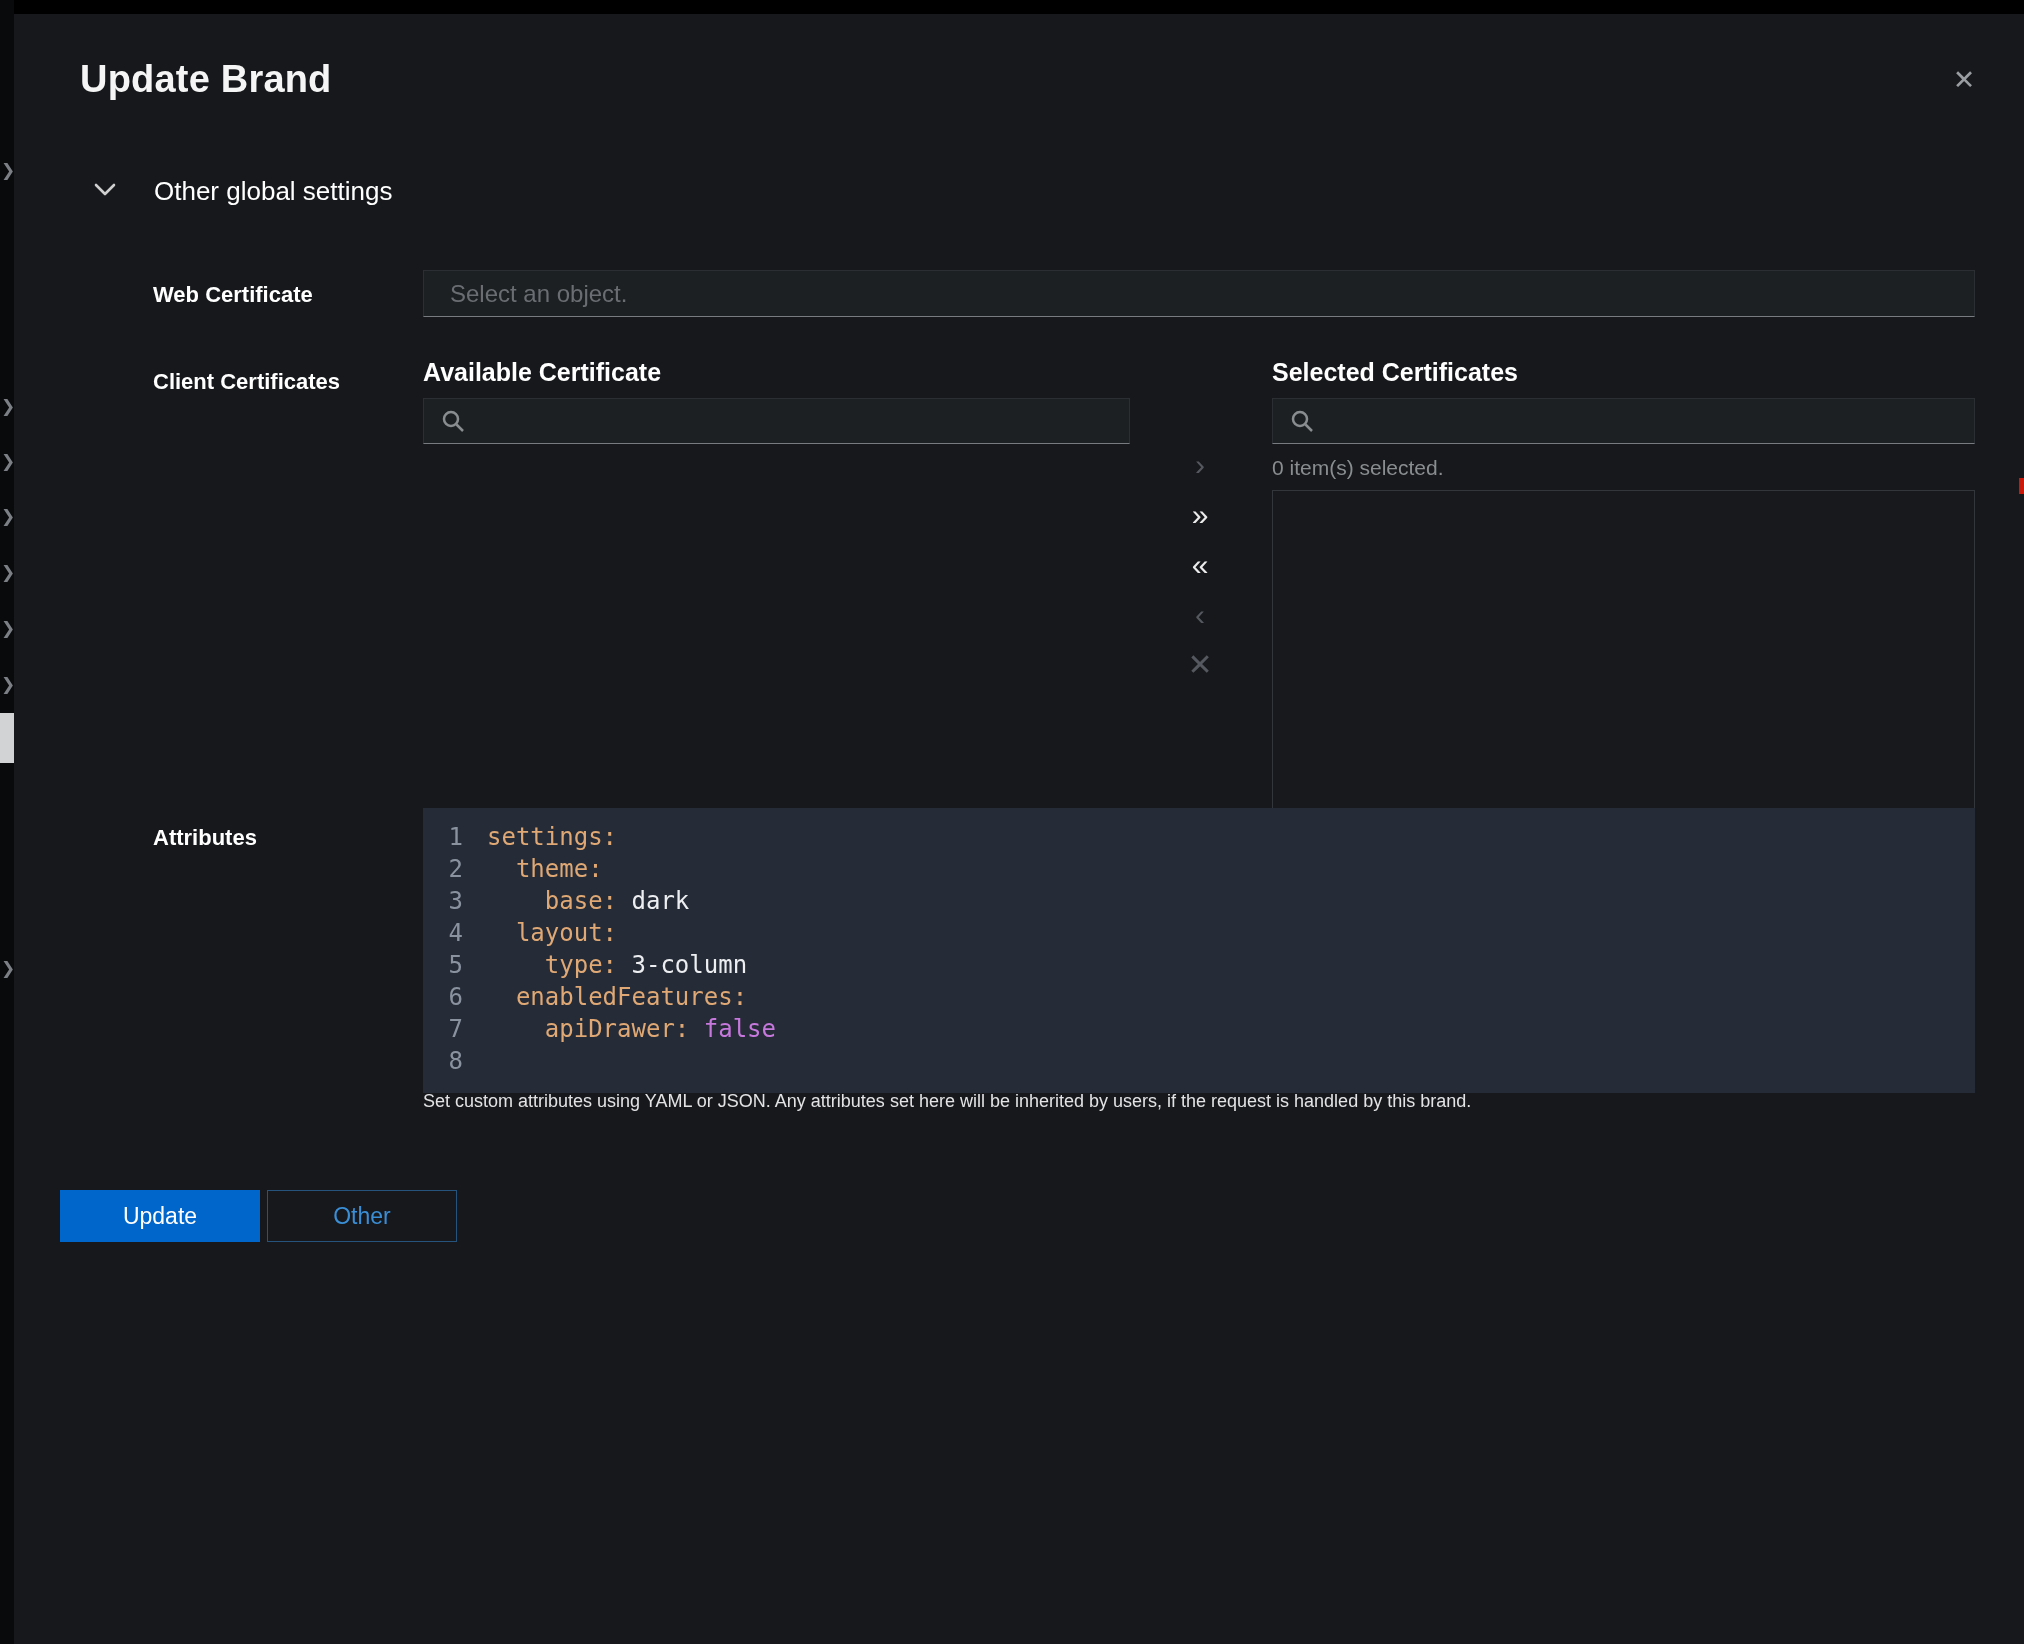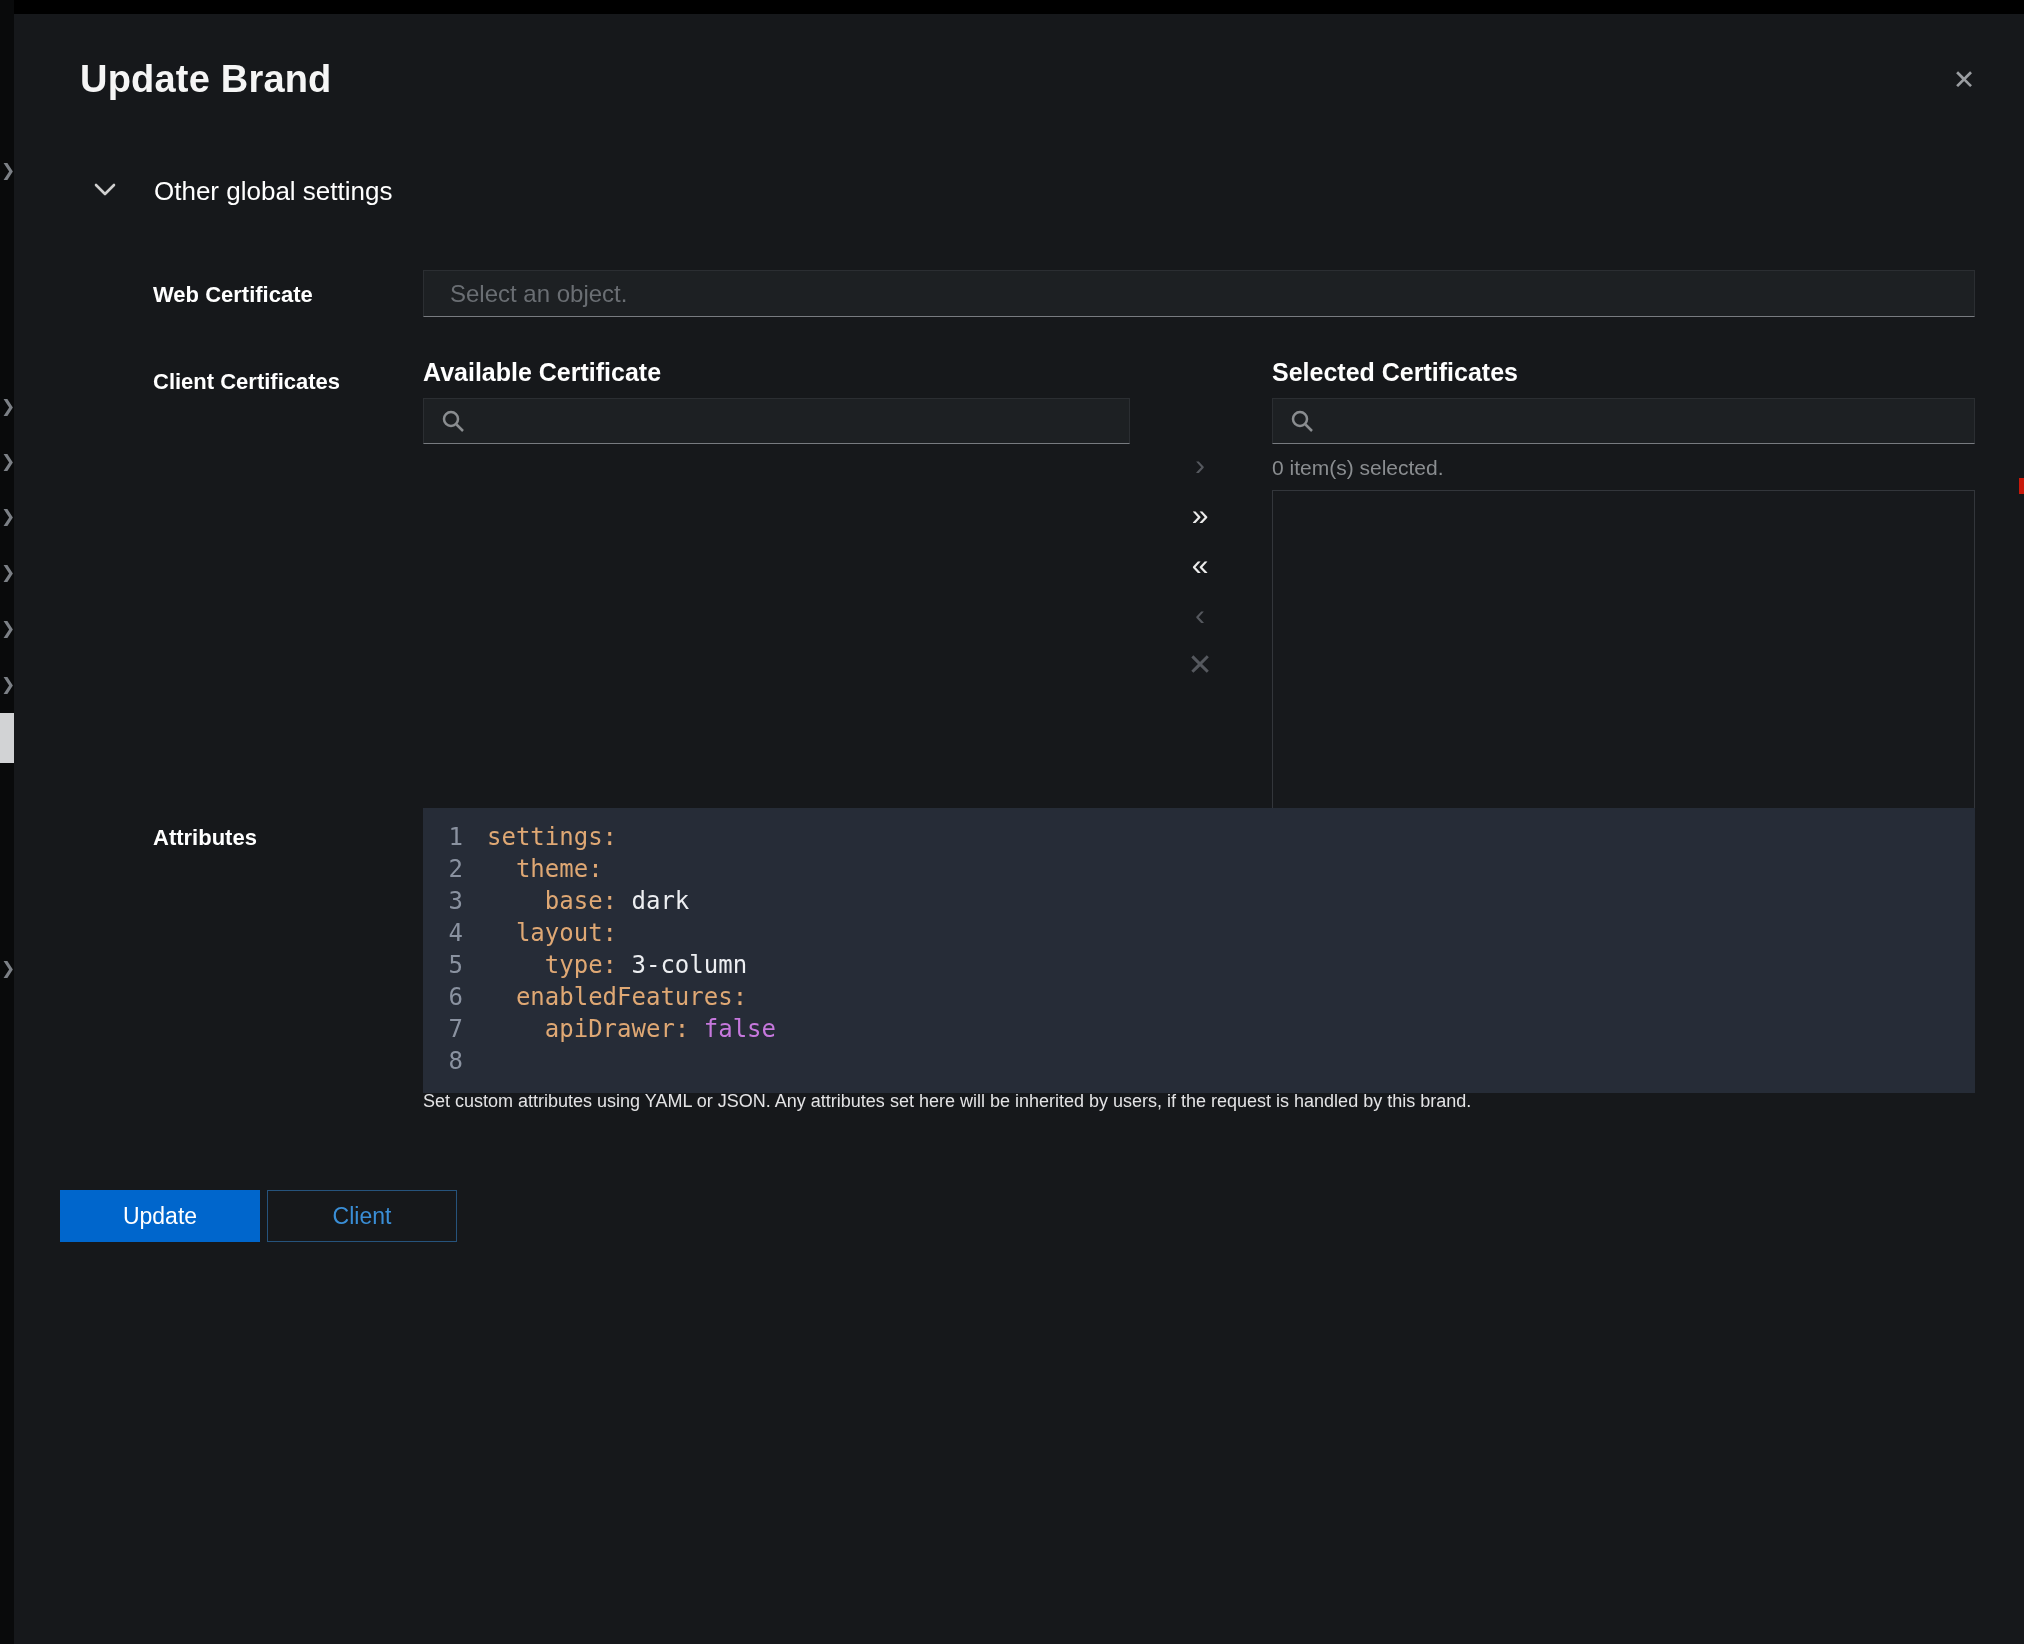--- a/index.html
+++ b/index.html
@@ -201,16 +201,16 @@
         <span class="line-code"><span class="tok-key">    apiDrawer:</span><span class="tok-atom"> false</span></span>
       </div>
       <div class="code-line">
         <span class="line-num">8</span>
       </div>
     </div>
 
     <p class="help-text">Set custom attributes using YAML or JSON. Any attributes set here will be inherited by users, if the request is handled by this brand.</p>
 
     <button class="btn-update">Update</button>
-    <button class="btn-cancel">Client</button>
+    <button class="btn-cancel">Other</button>
 
   </div>
 </div>
 
 </body></html>

